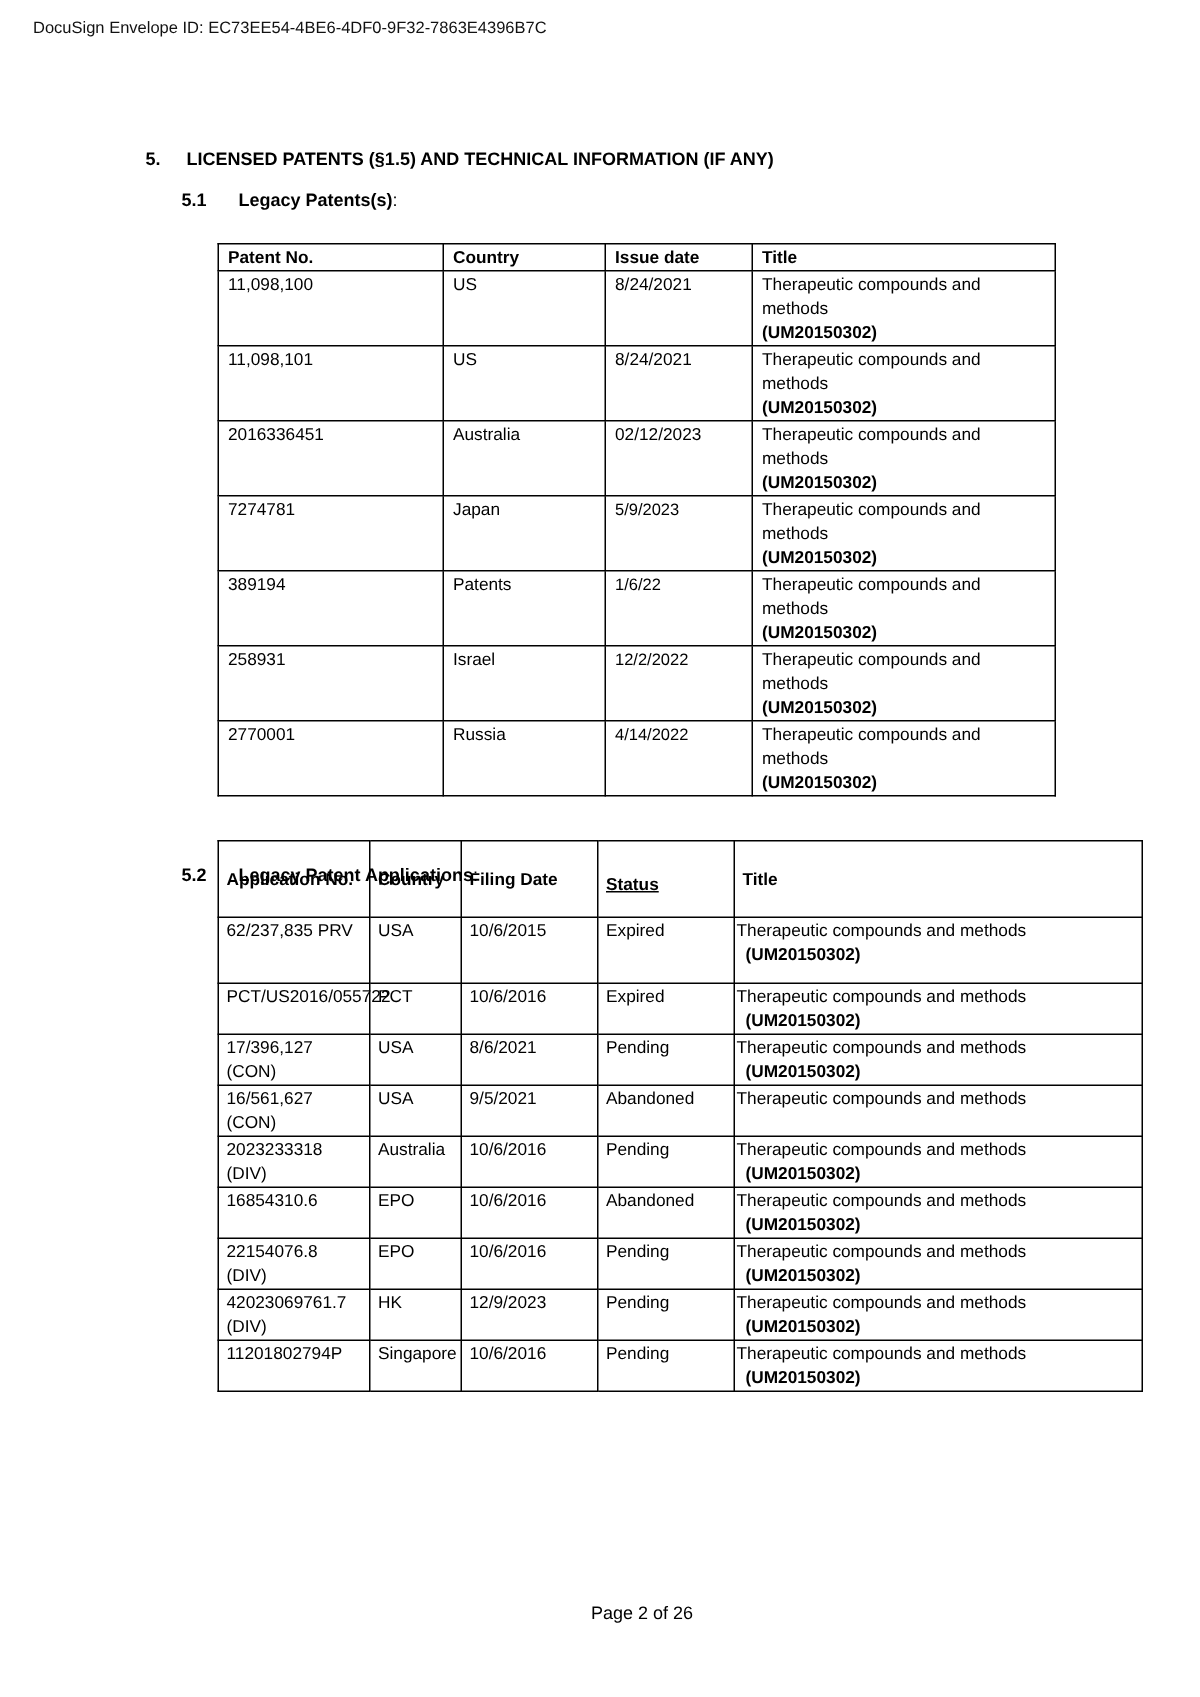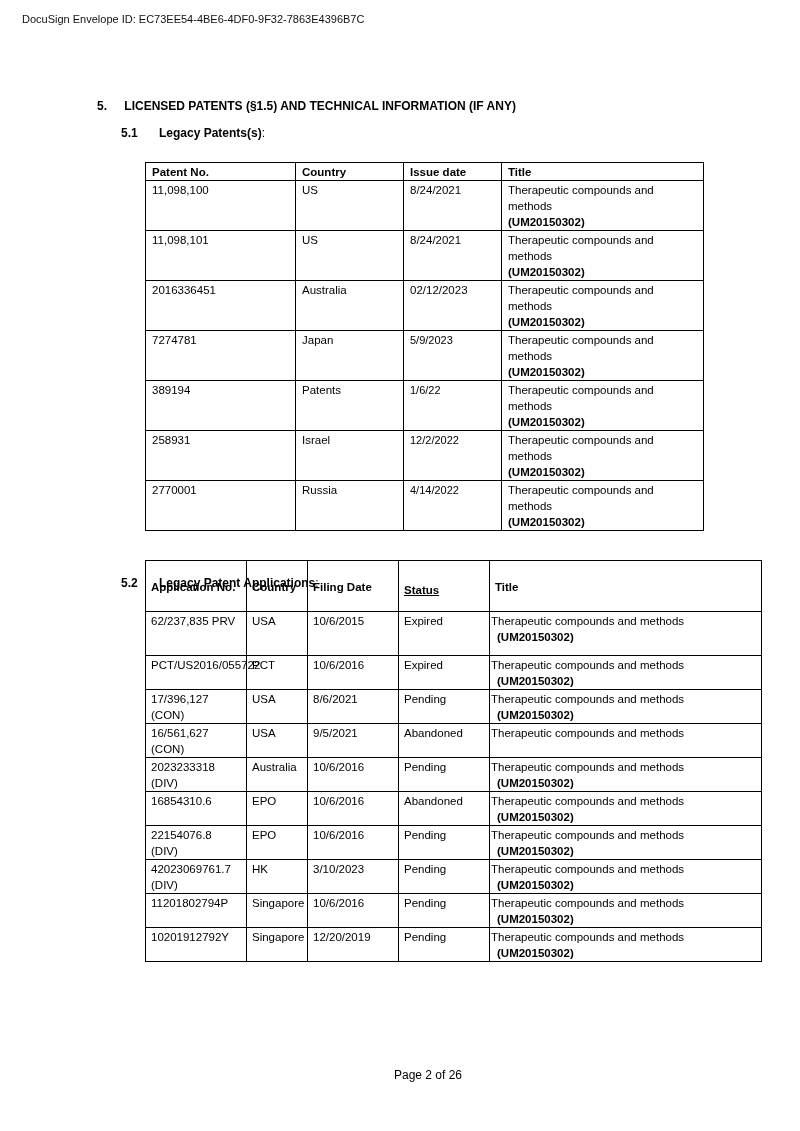--- a/index.html
+++ b/index.html
@@ -203,35 +203,28 @@
         <tr>
           <td>22154076.8 (DIV)</td>
           <td>EPO</td>
           <td>10/6/2016</td>
           <td>Pending</td>
           <td class="title"><span>Therapeutic compounds and methods</span><span class="title-code">(UM20150302)</span></td>
         </tr>
         <tr>
           <td>42023069761.7 (DIV)</td>
           <td>HK</td>
-          <td>3/10/2023</td>
+          <td>12/9/2023</td>
           <td>Pending</td>
           <td class="title"><span>Therapeutic compounds and methods</span><span class="title-code">(UM20150302)</span></td>
         </tr>
         <tr>
           <td>11201802794P</td>
           <td>Singapore</td>
           <td>10/6/2016</td>
           <td>Pending</td>
           <td class="title"><span>Therapeutic compounds and methods</span><span class="title-code">(UM20150302)</span></td>
         </tr>
-        <tr>
-          <td>10201912792Y</td>
-          <td>Singapore</td>
-          <td>12/20/2019</td>
-          <td>Pending</td>
-          <td class="title"><span>Therapeutic compounds and methods</span><span class="title-code">(UM20150302)</span></td>
-        </tr>
       </tbody>
   </table>
 
   <div class="footer">Page 2 of 26</div>
 </div>
 
 </body></html>

